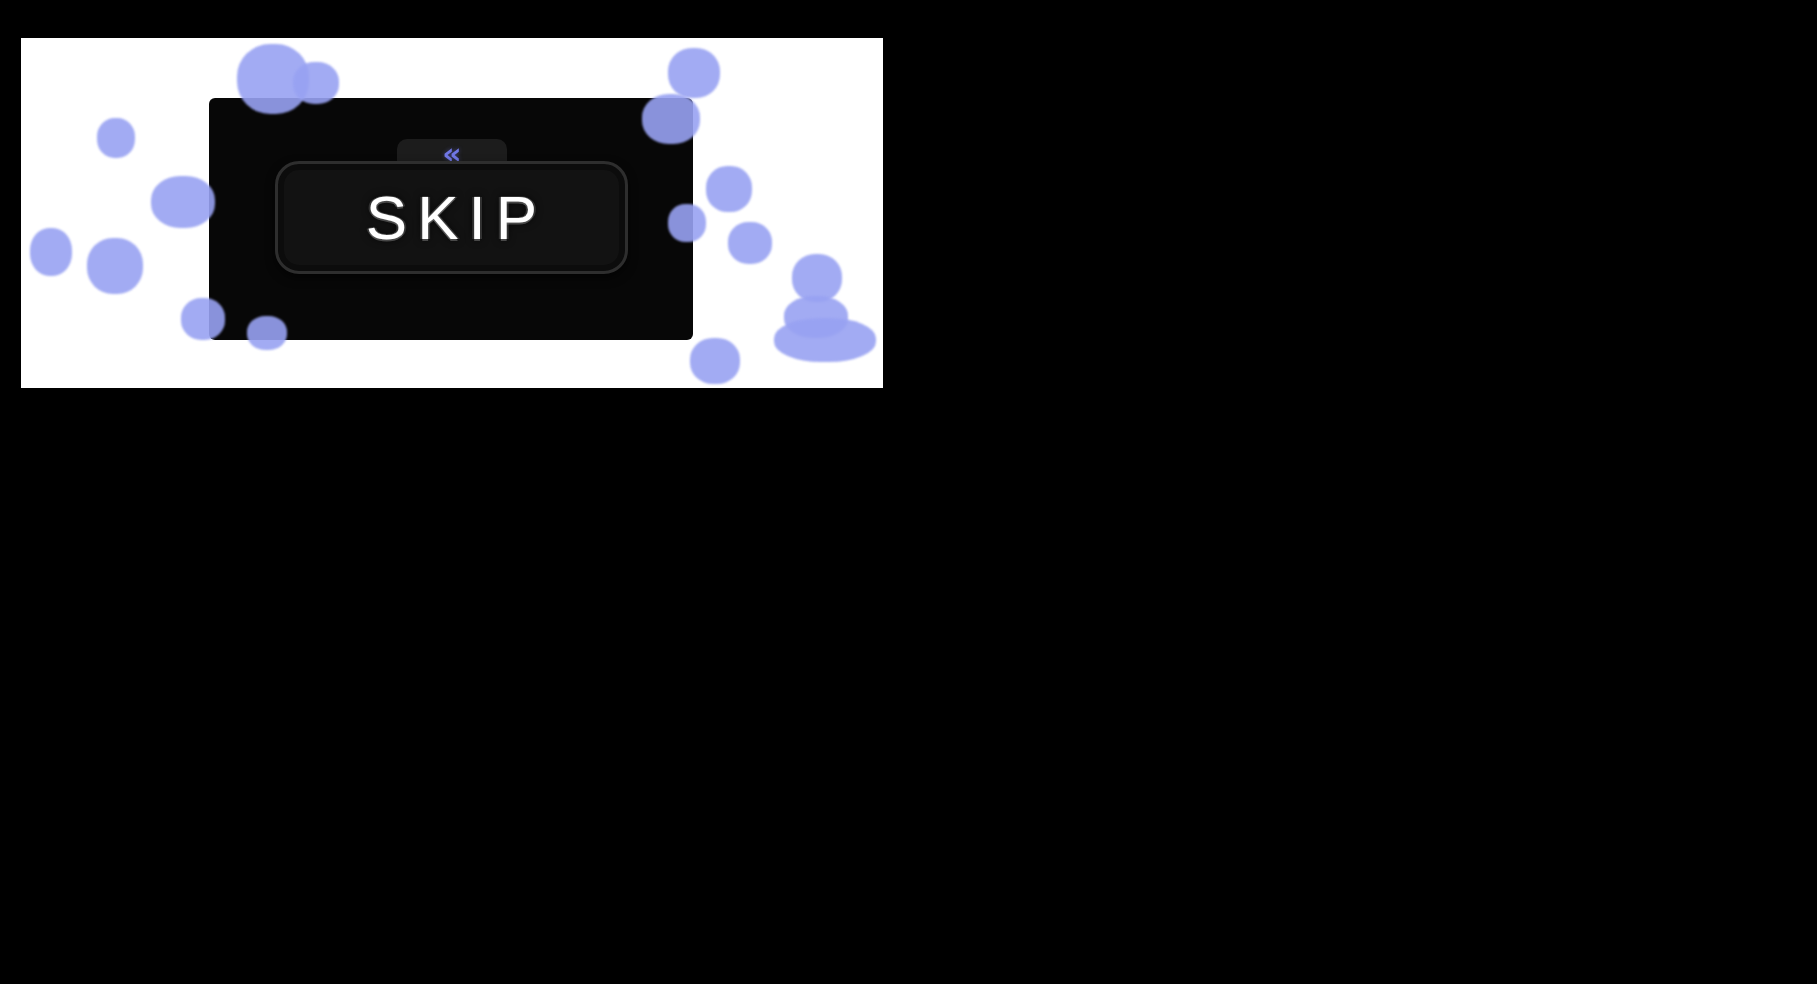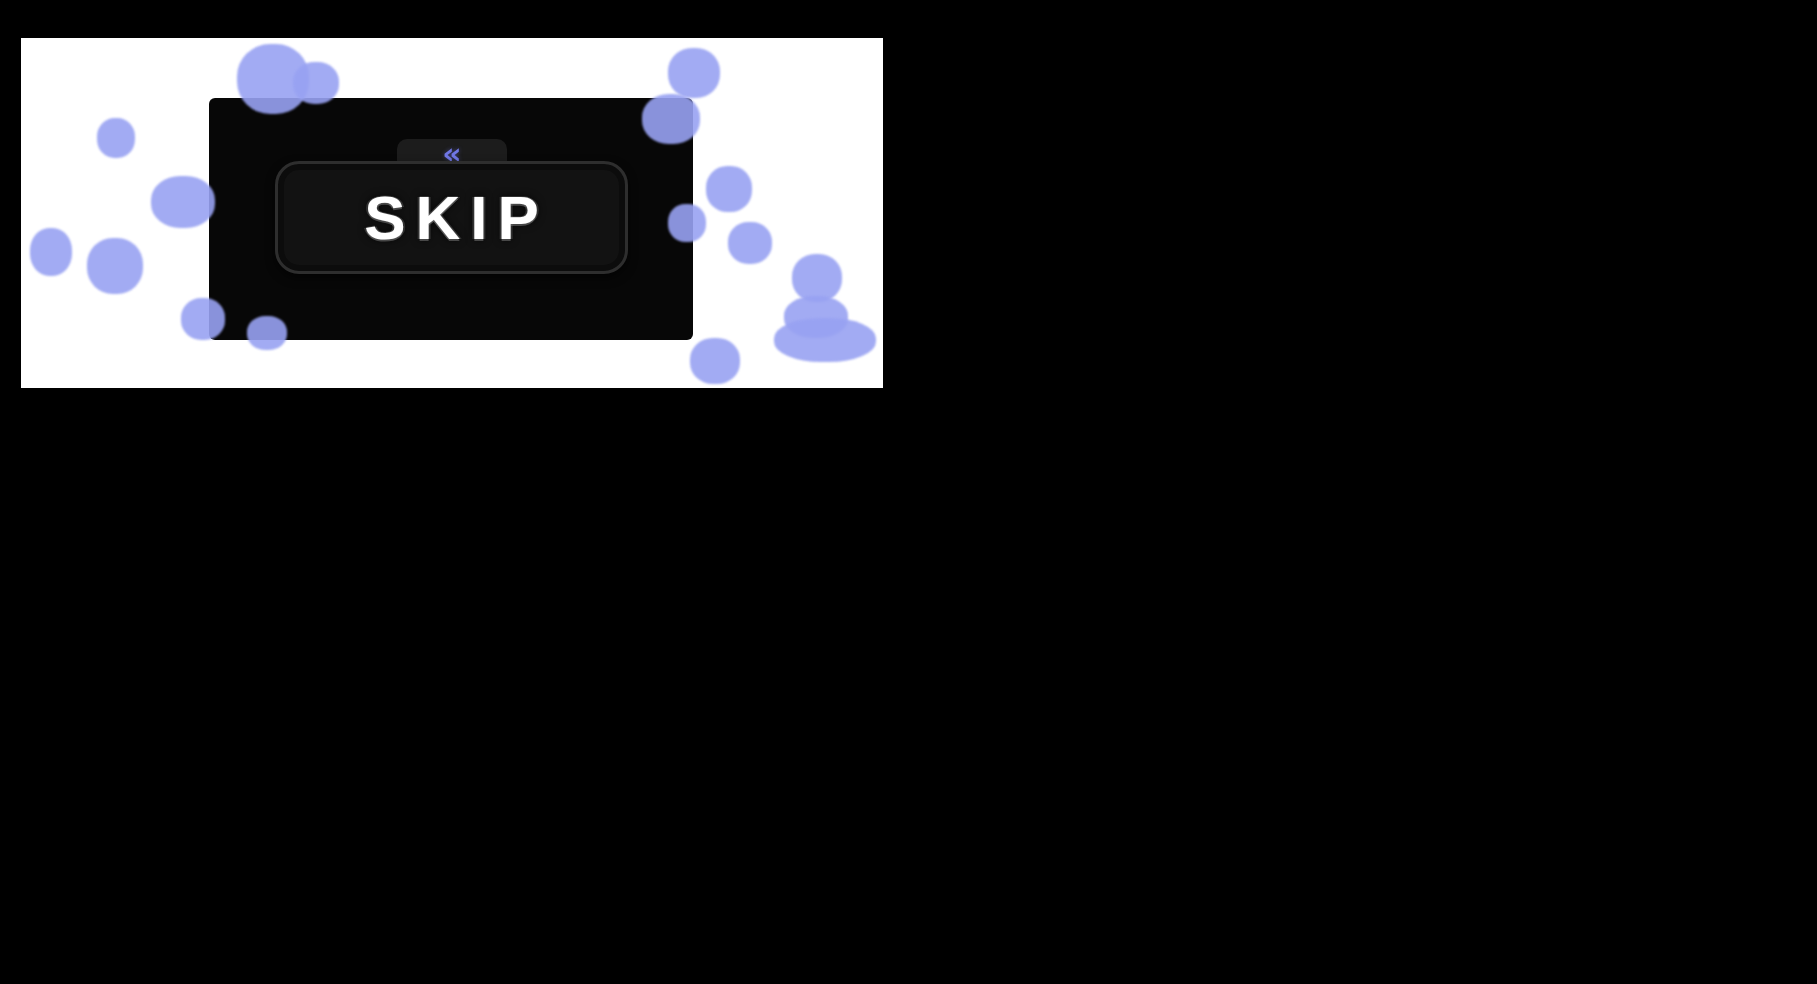--- a/index.html
+++ b/index.html
@@ -71,21 +71,21 @@
     z-index: 2;
     display: flex;
     align-items: center;
     justify-content: center;
     cursor: pointer;
     padding: 0;
   }
   .skip-btn .skip-label {
     color: #ffffff;
     font-size: 62px;
-    font-weight: bold;
+    font-weight: normal;
     letter-spacing: 10px;
     padding-left: 10px; 
     text-shadow:
       0 2px 0 rgba(120,120,120,0.55),
       0 -1px 0 rgba(120,120,120,0.35),
       2px 0 0 rgba(120,120,120,0.35),
       -2px 0 0 rgba(120,120,120,0.35),
       0 0 8px rgba(0,0,0,0.9);
     user-select: none;
   }

